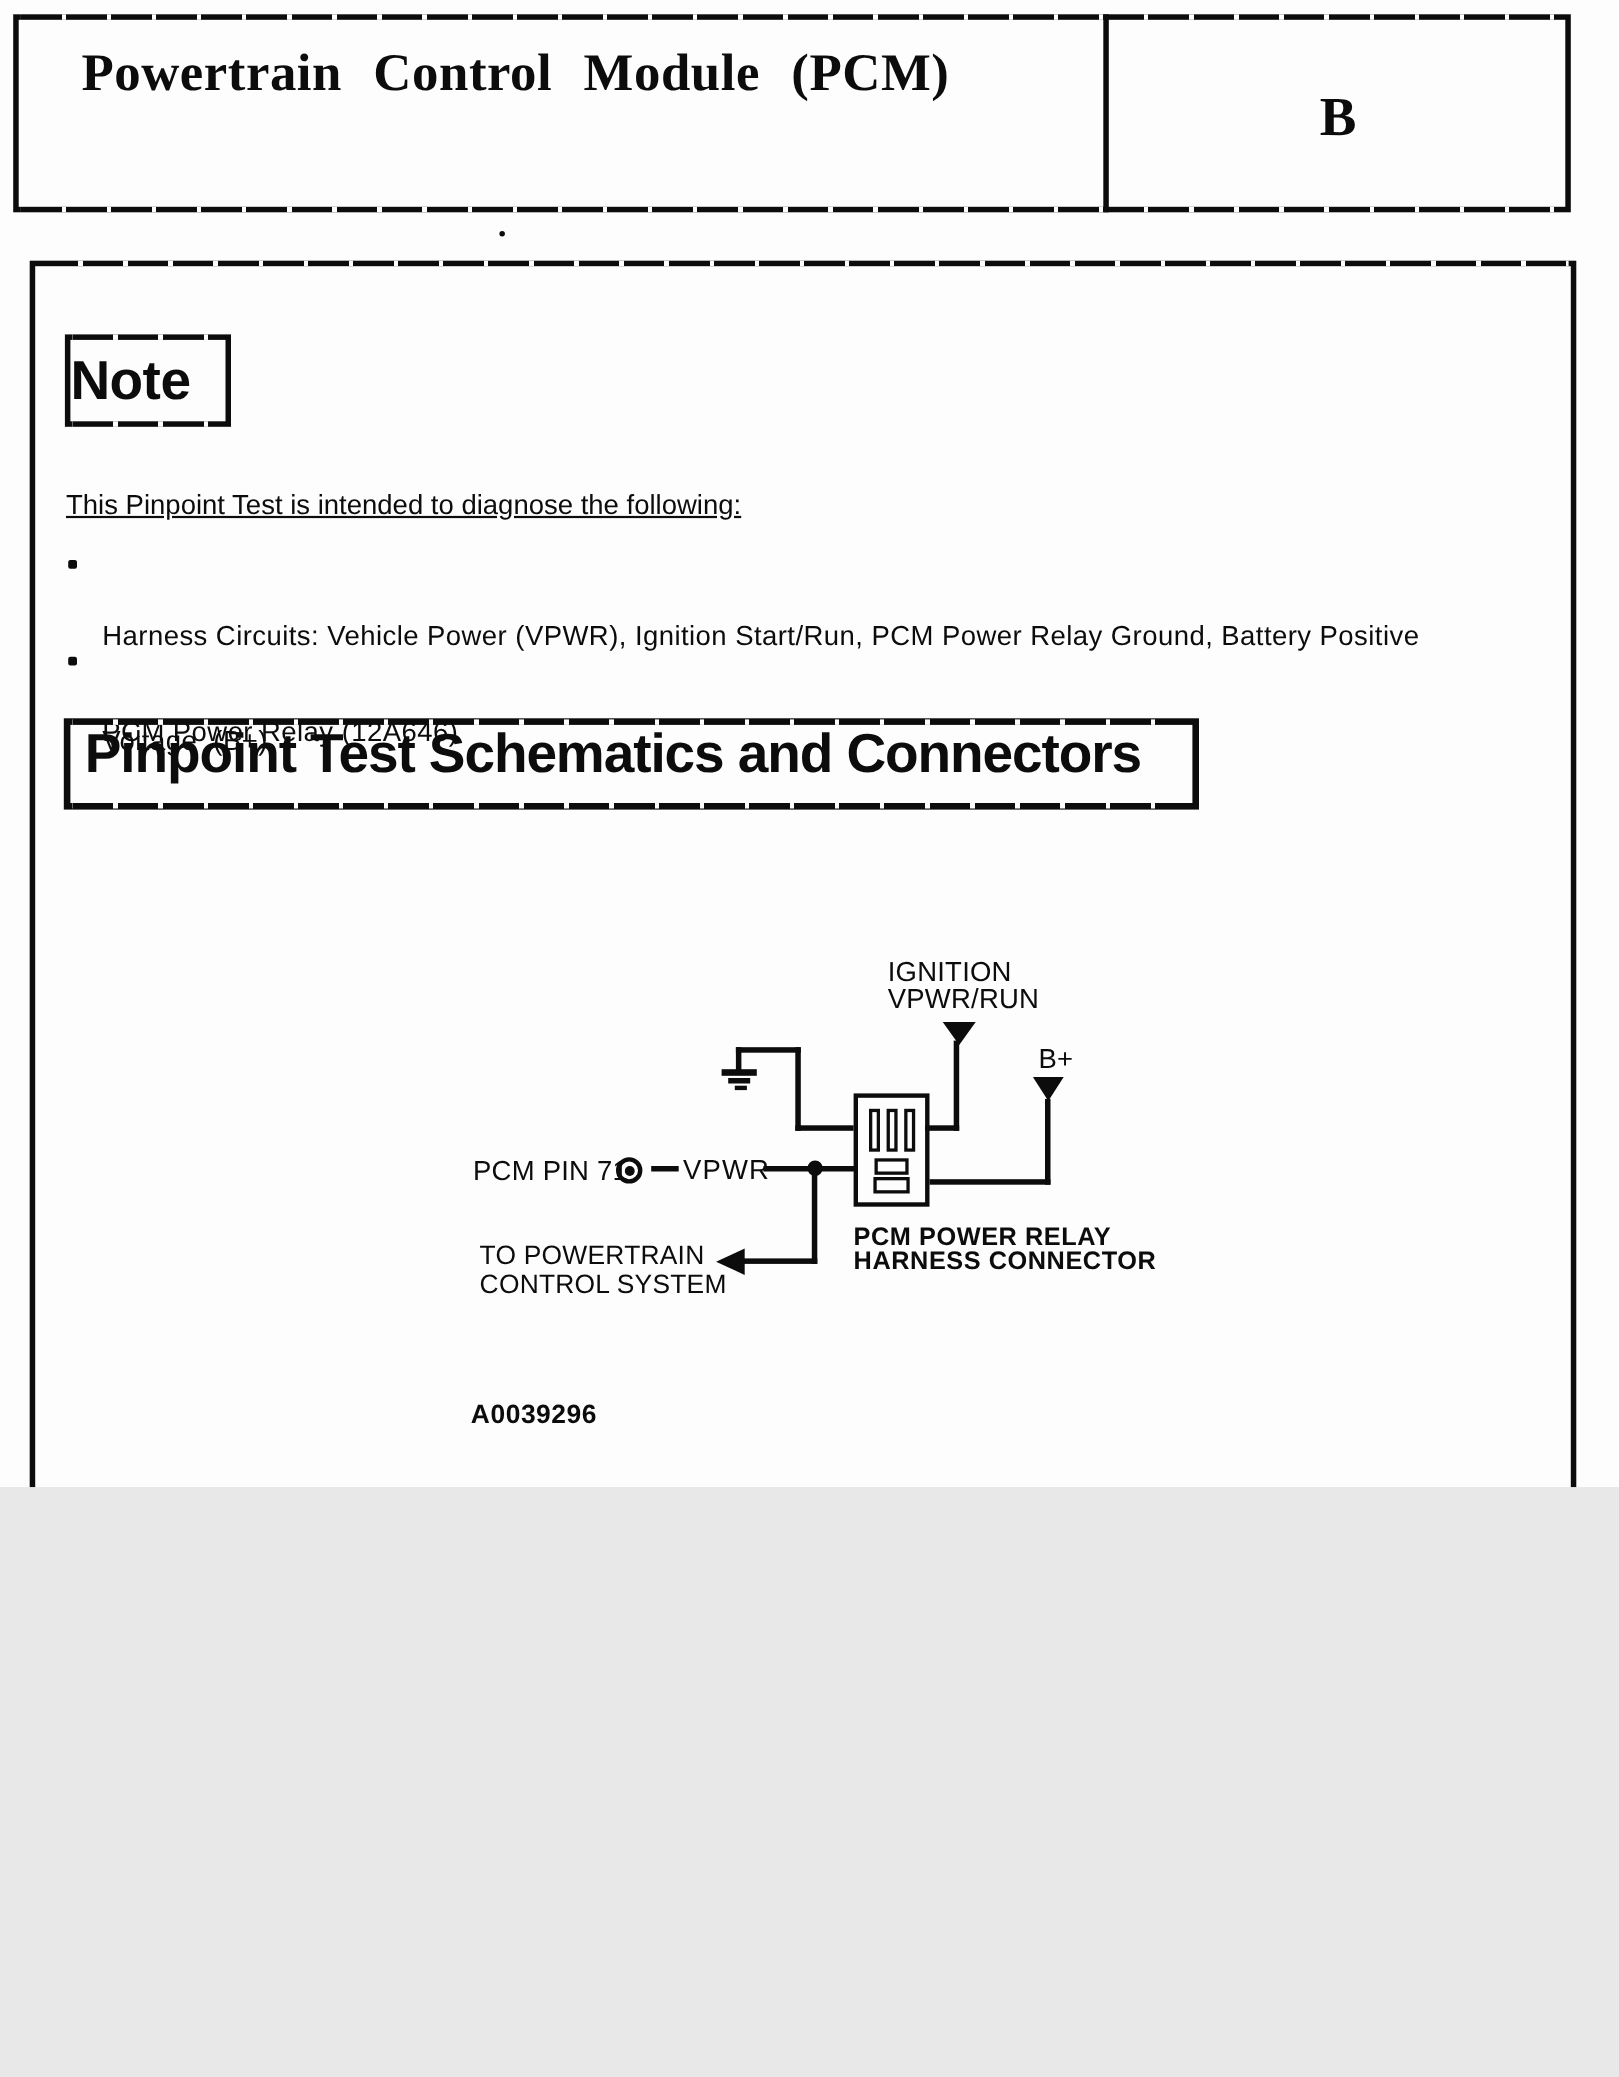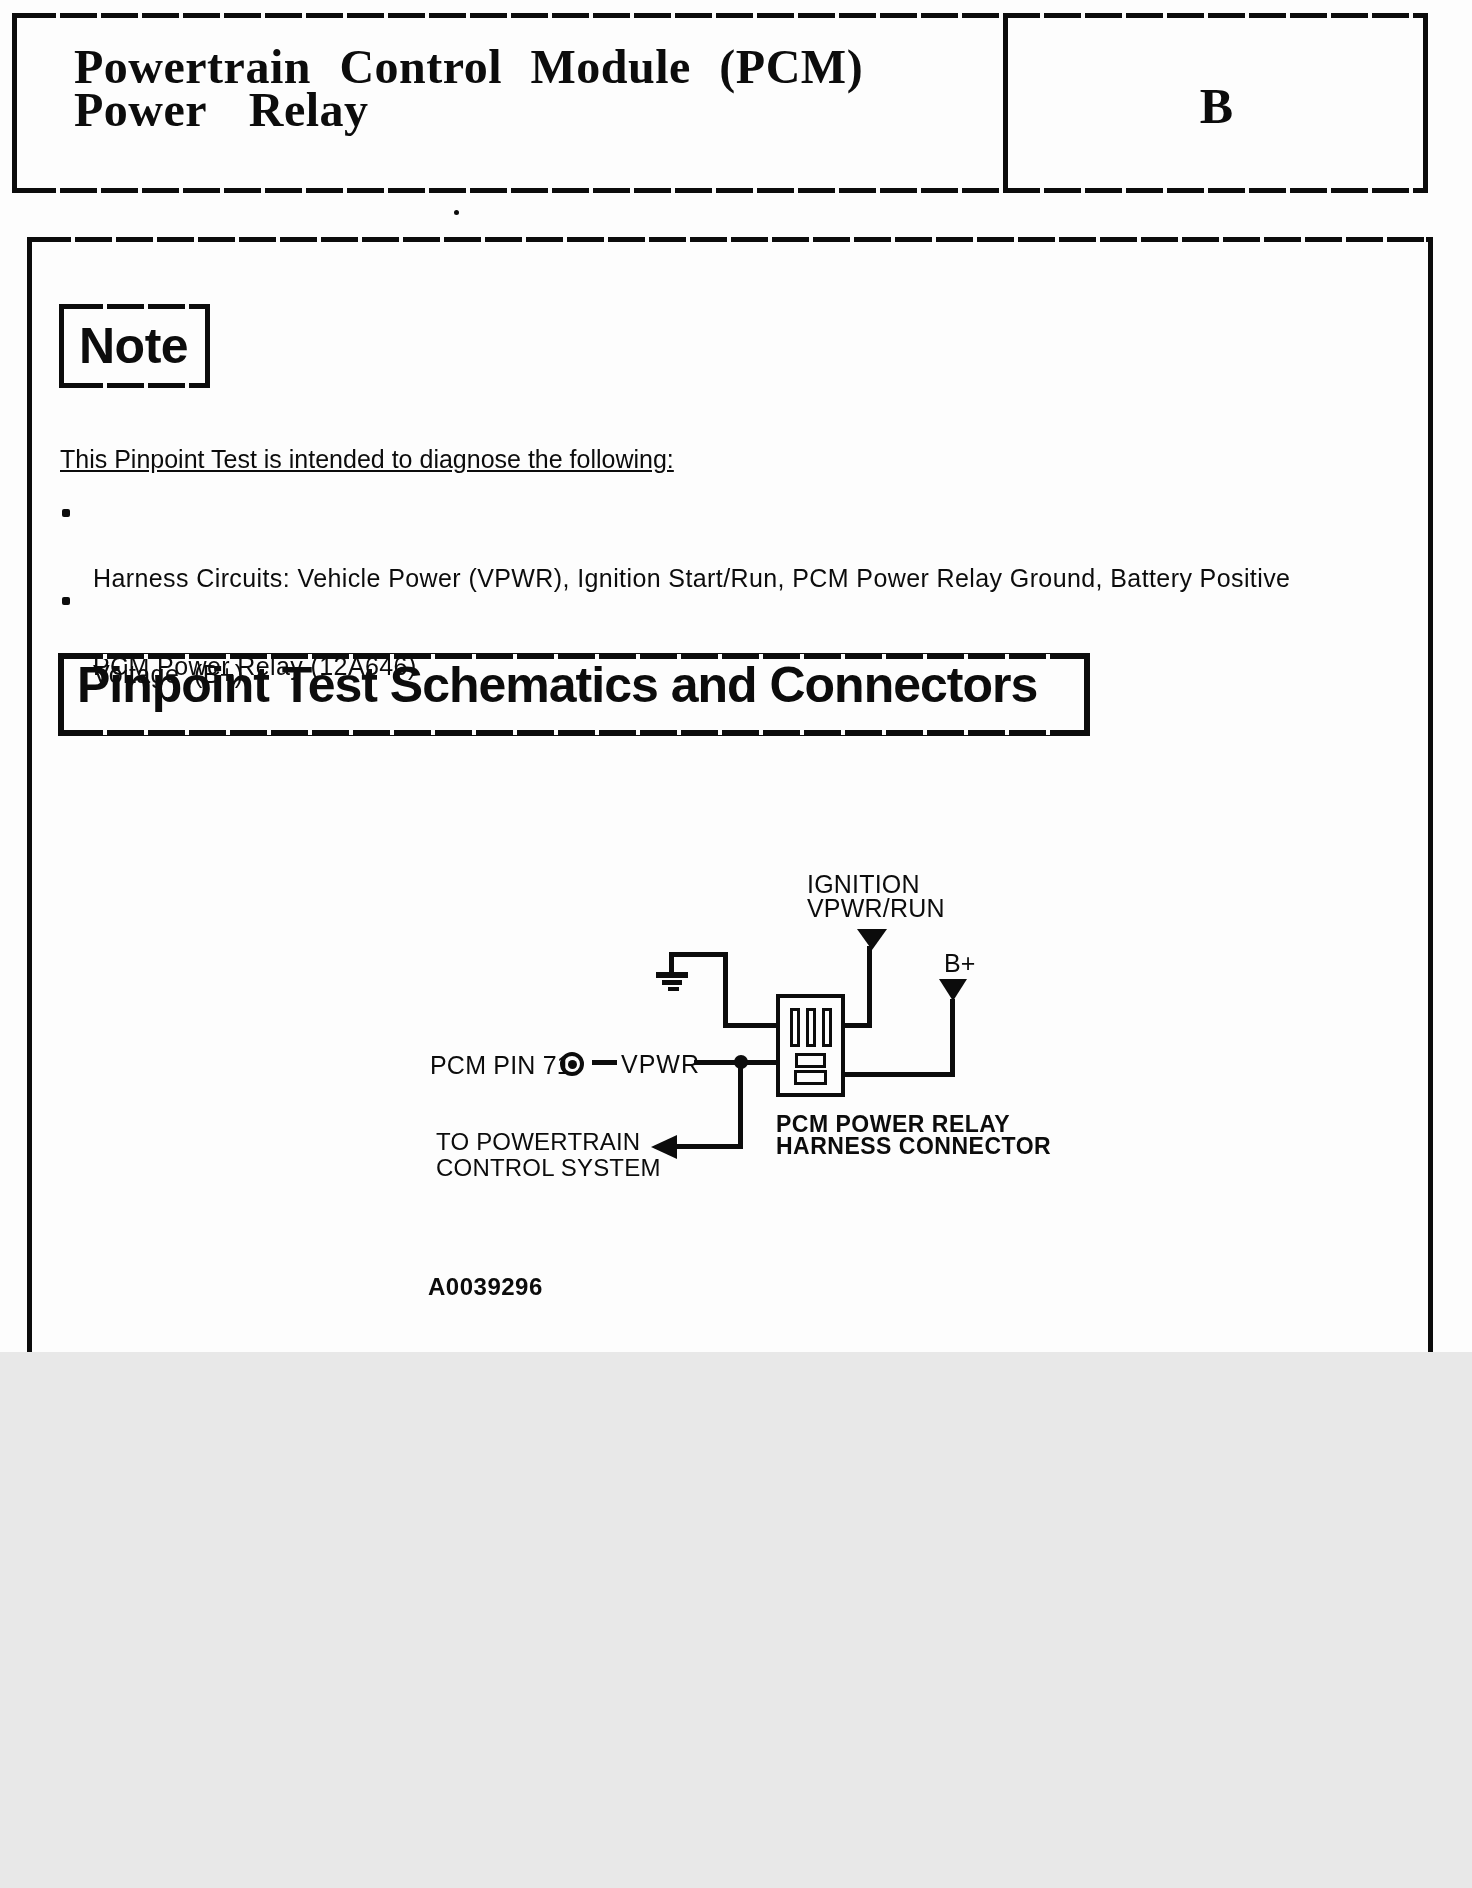--- a/index.html
+++ b/index.html
@@ -26,21 +26,21 @@
     font-size:48px;line-height:43px;letter-spacing:.5px;}
   .hdr-title .t1{word-spacing:16px;}
   .hdr-title .t2{word-spacing:30px;}
   .hdr-b{position:absolute;left:1005px;top:13px;width:423px;height:180px;
     display:flex;align-items:center;justify-content:center;
     font-family:"Liberation Serif",serif;font-weight:bold;font-size:50px;padding-top:6px;box-sizing:border-box;}
   
   .note-label{position:absolute;left:59px;top:304px;width:151px;height:84px;
     border:5px solid #0c0c0c;box-sizing:border-box;
     display:flex;align-items:center;
-    font-weight:bold;font-size:50px;padding-left:15px;letter-spacing:-.5px;}
+    font-weight:bold;font-size:50px;letter-spacing:-.5px;}
   .body-text{font-size:25px;line-height:32px;}
   .bullet-dot{position:absolute;width:8px;height:8px;background:#0c0c0c;border-radius:2px;}
   .bullet-text{position:absolute;left:93px;font-size:25px;line-height:32px;letter-spacing:.4px;white-space:pre-wrap;}
   
   .pp-box{position:absolute;left:58px;top:653px;width:1032px;height:83px;
     border:6px solid #0c0c0c;box-sizing:border-box;
     display:flex;align-items:center;
     font-weight:bold;font-size:50px;letter-spacing:-1px;padding-left:13px;padding-bottom:19px;}
   
   .sub{position:absolute;left:418px;top:786px;font-weight:bold;font-size:28px;letter-spacing:.2px;}
@@ -61,21 +61,20 @@
 </style>
 </head>
 <body>
 
 <div class="page">
 
   <div class="frame dashes" style="left:12px;top:13px;width:1416px;height:180px;"></div>
   <div class="w" style="left:1003px;top:13px;width:5px;height:180px;"></div>
   <div class="hdr-title">
     <div class="t1">Powertrain Control Module (PCM)</div>
-    <div class="t2">Power Relay</div>
   </div>
   <div class="hdr-b">B</div>
 
   <div class="speck"></div>
 
   <div class="frame dashes" style="left:27px;top:237px;width:1406px;height:1641px;"></div>
 
   <div class="note-label dashes">
     <span>Note</span>
   </div>

